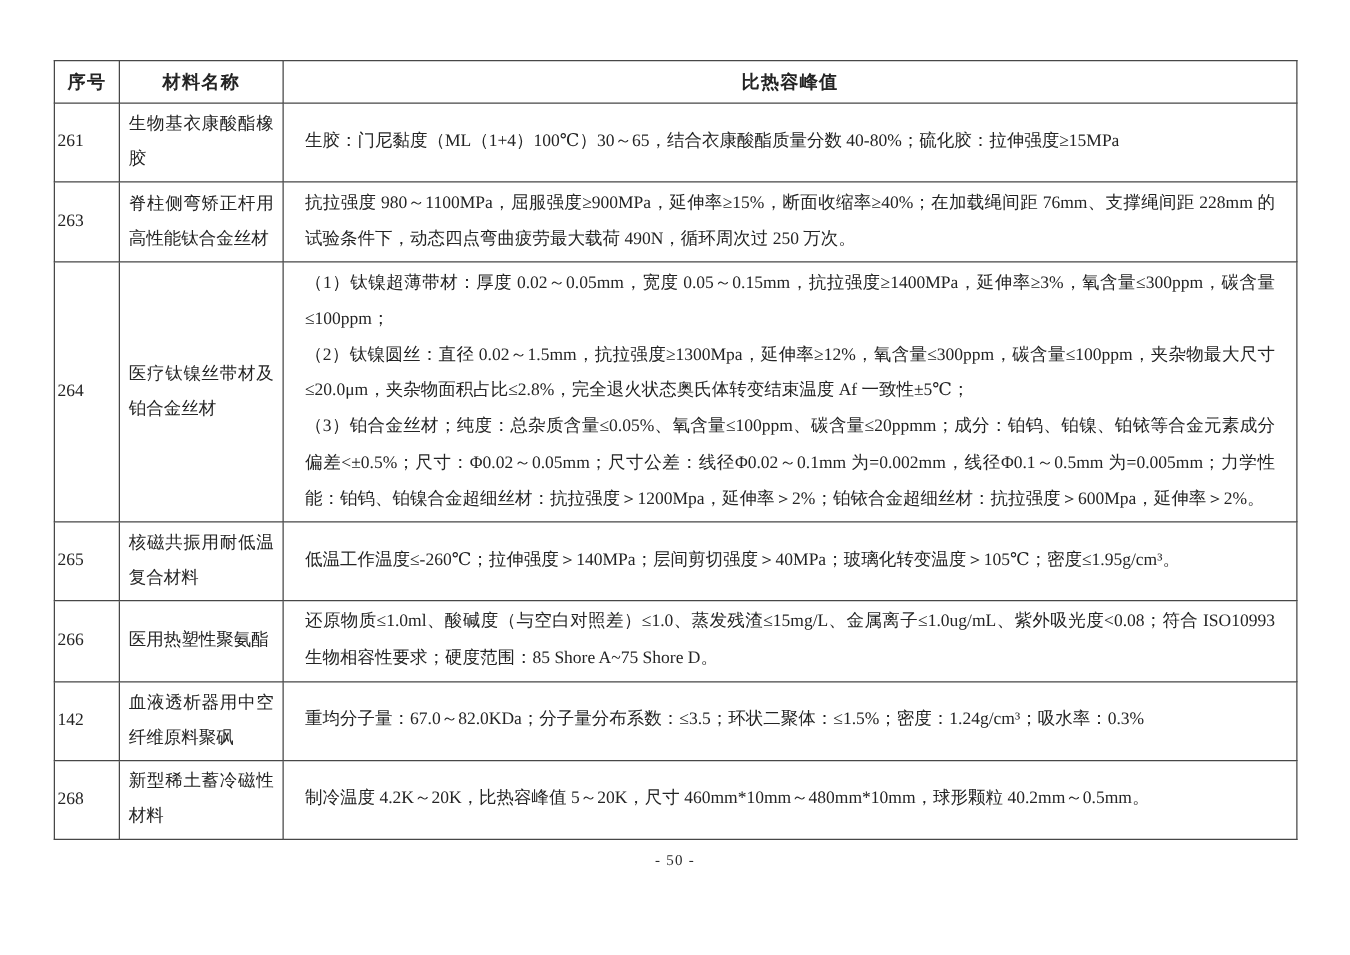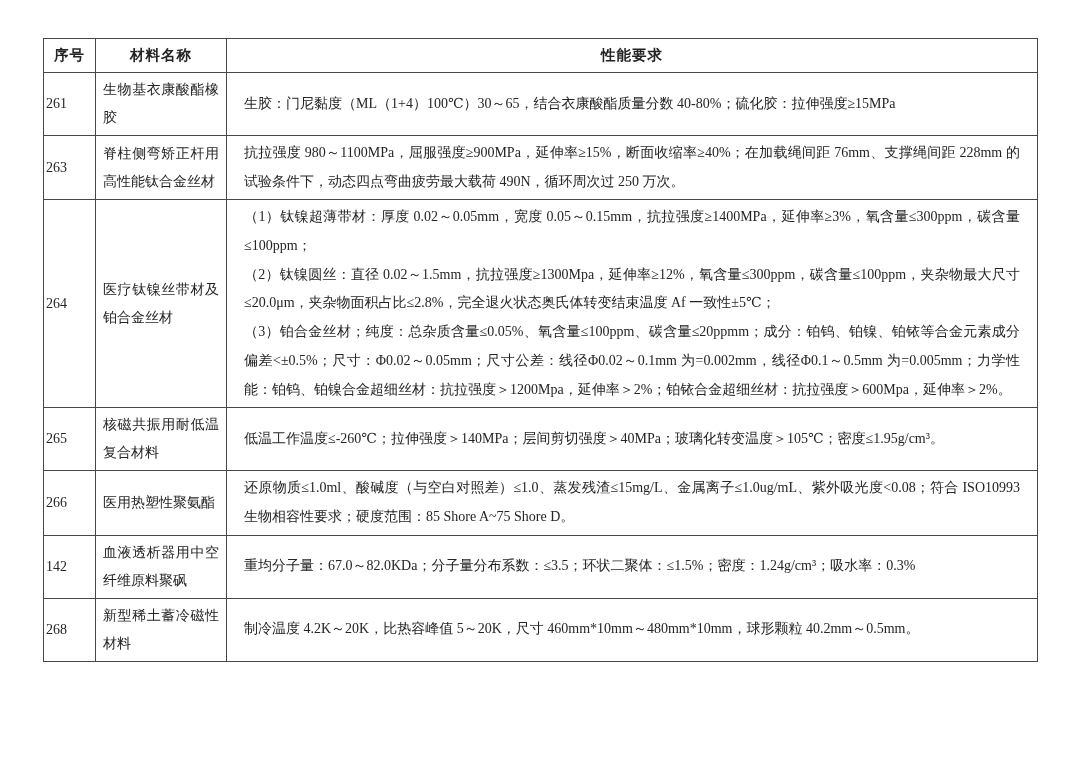--- a/index.html
+++ b/index.html
@@ -12,21 +12,21 @@
     width: 1080px;
     height: 764px;
     background: #ffffff;
     font-family: "Liberation Serif", "DejaVu Serif", serif;
     color: #1f1f1f;
     overflow: hidden;
   }
   table.materials {
     position: absolute;
     left: 43px;
-    top: 38px;
+    top: 48px;
     width: 994px;
     border-collapse: collapse;
     table-layout: fixed;
   }
   table.materials th,
   table.materials td {
     border: 1px solid #474747;
     vertical-align: middle;
     font-size: 14px;
     color: #242424;
@@ -74,21 +74,21 @@
   <table class="materials">
     <colgroup>
       <col style="width:52px">
       <col style="width:131px">
       <col style="width:811px">
     </colgroup>
     <thead>
       <tr>
         <th>序号</th>
         <th>材料名称</th>
-        <th>性能要求</th>
+        <th>比热容峰值</th>
       </tr>
     </thead>
     <tbody>
   <tr>
     <td class="c-no">261</td>
     <td class="c-name">生物基衣康酸酯橡胶</td>
     <td class="c-req">
             <div class="req-par">生胶：门尼黏度（ML（1+4）100℃）30～65，结合衣康酸酯质量分数 40-80%；硫化胶：拉伸强度≥15MPa</div>
           </td>
   </tr>
@@ -138,13 +138,14 @@
 
   <tr>
     <td class="c-no">268</td>
     <td class="c-name">新型稀土蓄冷磁性材料</td>
     <td class="c-req">
             <div class="req-par">制冷温度 4.2K～20K，比热容峰值 5～20K，尺寸 460mm*10mm～480mm*10mm，球形颗粒 40.2mm～0.5mm。</div>
           </td>
   </tr>
 </tbody>
   </table>
+  <div class="footer">- 50 -</div>
 </div>
 
 </body></html>

